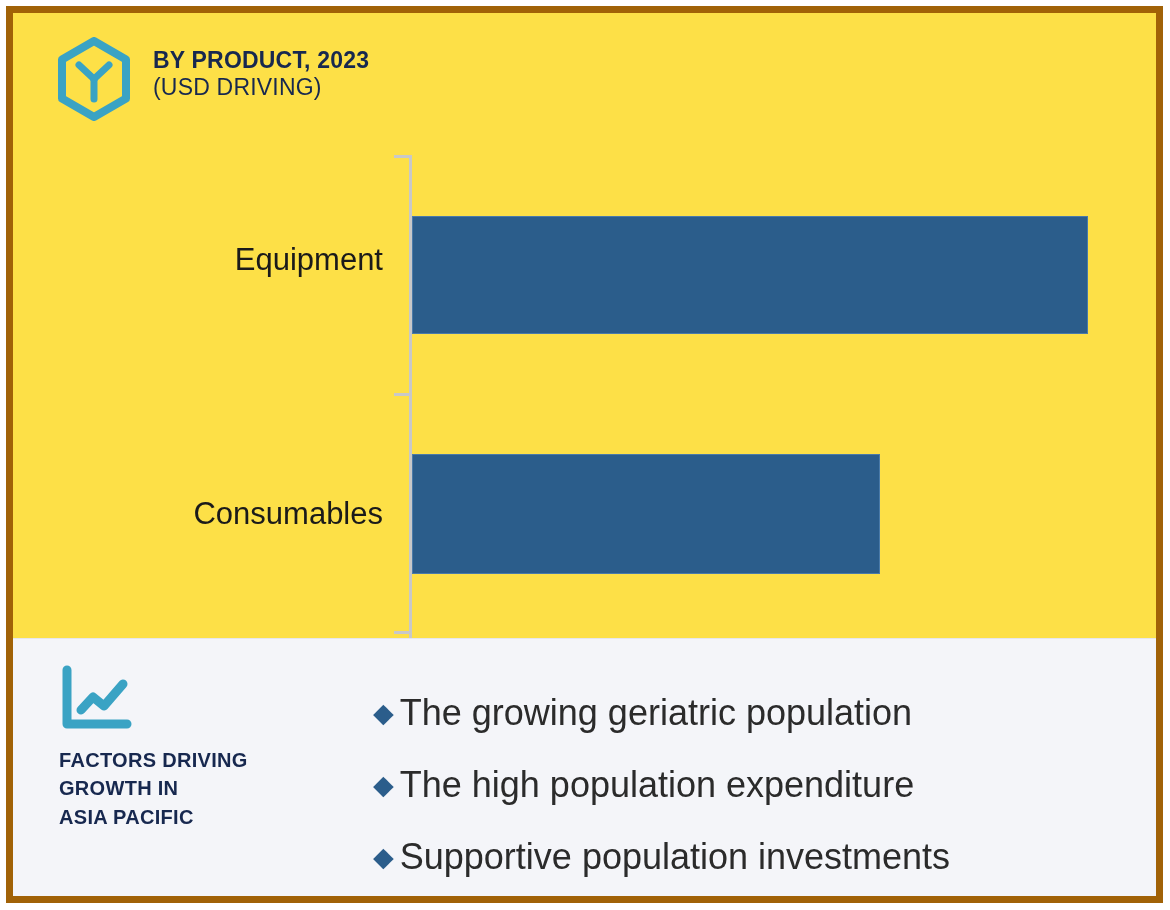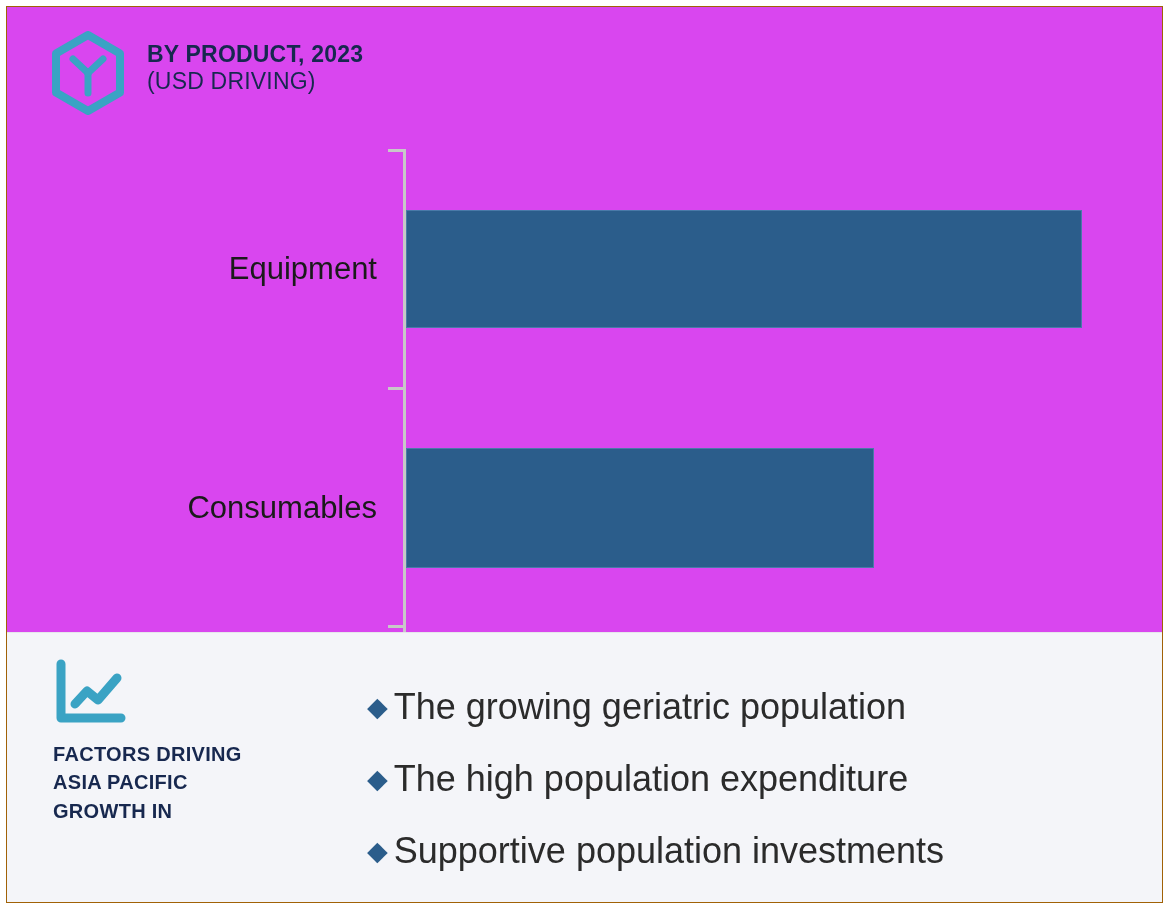--- a/index.html
+++ b/index.html
@@ -13,22 +13,22 @@
     font-family: "Liberation Sans", sans-serif;
     overflow: hidden;
   }
 
   .card {
     position: absolute;
     left: 6px;
     top: 6px;
     width: 1157px;
     height: 897px;
-    background: #d946ef;
-    border: 1px solid #a16207;
+    background: #fde047;
+    border: 7px solid #a16207;
     box-sizing: border-box;
     overflow: hidden;
   }
 
   
   .header {
     position: absolute;
     left: 42px;
     top: 24px;
     display: flex;
@@ -98,21 +98,21 @@
   .bar-consumables { top: 311px; height: 120px; }
 
   .cat-label {
     position: absolute;
     right: 787px;   
     text-align: right;
     font-size: 31px;
     color: #1a1a1a;
     white-space: nowrap;
   }
-  .cat-label-equipment   { top: 114px; }
+  .cat-label-equipment   { top: 99px; }
   .cat-label-consumables { top: 353px; }
 
   
   .factors-panel {
     position: absolute;
     left: 0;
     top: 625px;
     width: 1157px;
     height: 272px;
     background: #f4f5f9;
@@ -204,22 +204,22 @@
       <span class="trend-icon">
         <svg viewBox="0 0 74 70" width="74" height="70" aria-hidden="true">
           <g fill="none" stroke="#3aa3c4" stroke-width="9" stroke-linecap="round" stroke-linejoin="round">
             <polyline points="8,6 8,60 68,60"></polyline>
             <polyline points="22,46 34,33 45,42 64,20"></polyline>
           </g>
         </svg>
       </span>
       <div class="factors-heading">
         <span class="factors-heading-line">FACTORS DRIVING</span>
+        <span class="factors-heading-line">GROWTH IN</span>
         <span class="factors-heading-line">ASIA PACIFIC</span>
-        <span class="factors-heading-line">GROWTH IN</span>
       </div>
     </div>
 
     <div class="factors-list">
       <div class="factor-item">
         <span class="factor-bullet">◆</span>
         <span class="factor-text">The growing geriatric population</span>
       </div>
       <div class="factor-item">
         <span class="factor-bullet">◆</span>

